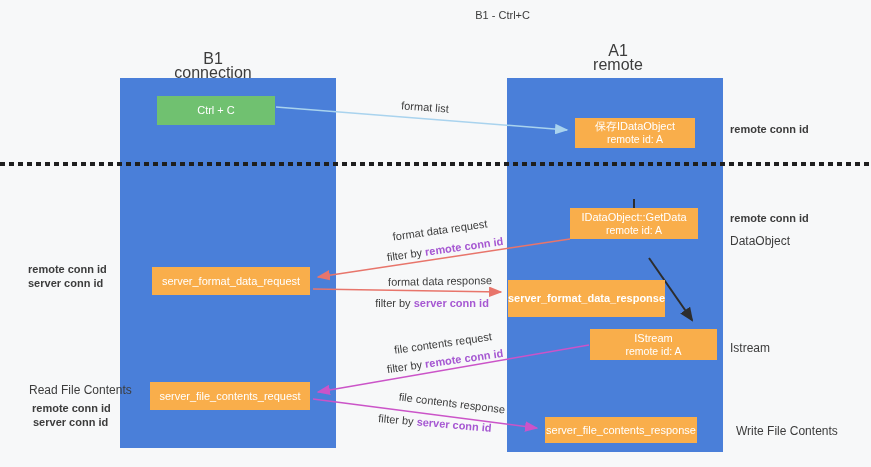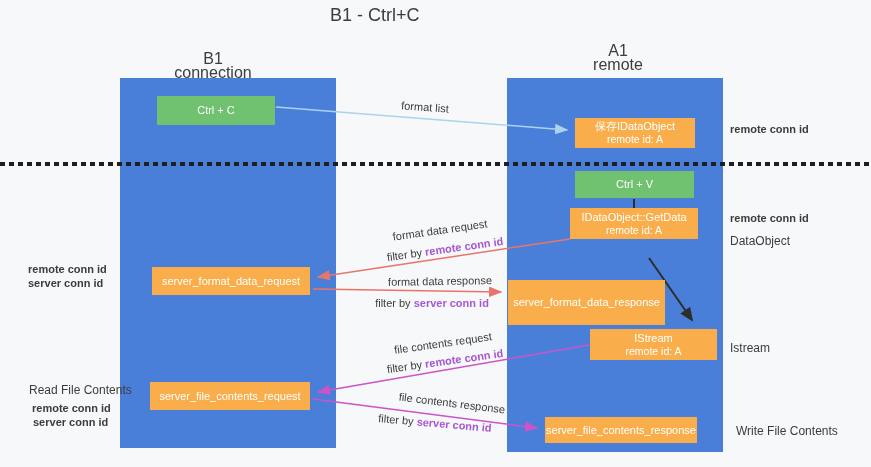--- a/index.html
+++ b/index.html
@@ -1,19 +1,19 @@
 <!DOCTYPE html>
 <html style="--lane-blue: #4a7fd9; --node-green: #70c170; --node-orange: #f9ae4b; --purple-text: #a658d2; --green-text: #5cb85c; --red-arrow: #e8756b; --magenta-arrow: #cb54c8; --lightblue-arrow: #a9d3ee; --black-arrow: #2d2d2d; --dark-text: #3c3c3c; --background: #f7f8f9;"><head>
 <meta charset="utf-8">
 <style>
   html,body{margin:0;padding:0;}
   body{font-family:"Liberation Sans",sans-serif;background:var(--background,#f7f8f9);}
   .canvas{position:relative;width:871px;height:467px;background:var(--background,#f7f8f9);overflow:hidden;}
   .abs{position:absolute;}
-  .title{left:330px;top:6px;width:200px;text-align:left;font-size:18px;line-height:19px;color:var(--dark-text,#3c3c3c);}
+  .title{left:330px;top:6px;width:200px;text-align:right;font-size:11px;line-height:19px;color:var(--dark-text,#3c3c3c);}
   .lane{background:var(--lane-blue,#4a7fd9);}
   .lane-header{width:120px;text-align:center;font-size:16px;line-height:14px;color:var(--dark-text,#3c3c3c);}
   .dashed-line{left:0;top:162px;width:871px;height:4px;
     background:repeating-linear-gradient(90deg,#1f1f1f 0 5px,transparent 5px 9px);}
   .node{display:flex;flex-direction:column;align-items:center;justify-content:center;
     text-align:center;color:#fff;font-size:11px;line-height:13px;box-sizing:border-box;}
   .green{background:var(--node-green,#70c170);}
   .orange{background:var(--node-orange,#f9ae4b);}
   .node .l2{font-size:10.5px;}
   .edge-label{font-size:11px;color:var(--dark-text,#3c3c3c);text-align:center;white-space:nowrap;}
@@ -66,41 +66,38 @@
     <line x1="649" y1="258" x2="692" y2="320" style="stroke:var(--black-arrow,#2d2d2d)" stroke-width="2" marker-end="url(#mblack)"></line>
     <line x1="570" y1="239" x2="318" y2="277" style="stroke:var(--red-arrow,#e8756b)" stroke-width="1.5" marker-end="url(#mred)"></line>
     <line x1="313" y1="289" x2="501" y2="292" style="stroke:var(--red-arrow,#e8756b)" stroke-width="1.5" marker-end="url(#mred)"></line>
     <line x1="589" y1="345" x2="318" y2="392" style="stroke:var(--magenta-arrow,#cb54c8)" stroke-width="1.5" marker-end="url(#mmag)"></line>
     <line x1="313" y1="399" x2="537" y2="428" style="stroke:var(--magenta-arrow,#cb54c8)" stroke-width="1.5" marker-end="url(#mmag)"></line>
   </svg>
 
   <div class="abs node green" style="left:157px;top:96px;width:118px;height:29px;">
     <span>Ctrl + C</span>
   </div>
-  <div class="abs node green" style="left:575px;top:171px;width:119px;height:27px;">
-    <span>Ctrl + V</span>
-  </div>
 
   <div class="abs node orange" style="left:575px;top:118px;width:120px;height:30px;">
     <span class="l1">保存IDataObject</span>
     <span class="l2">remote id: A</span>
   </div>
   <div class="abs node orange" style="left:570px;top:208px;width:128px;height:31px;">
     <span class="l1">IDataObject::GetData</span>
     <span class="l2">remote id: A</span>
   </div>
   <div class="abs node orange" style="left:590px;top:329px;width:127px;height:31px;">
     <span class="l1">IStream</span>
     <span class="l2">remote id: A</span>
   </div>
 
   <div class="abs node orange" style="left:152px;top:267px;width:158px;height:28px;">
     <span>server_format_data_request</span>
   </div>
-  <div class="abs node orange" style="left:508px;top:280px;width:157px;height:45px;">
+  <div class="abs node orange" style="left:508px;top:280px;width:157px;height:37px;font-weight:bold;">
     <span>server_format_data_response</span>
   </div>
   <div class="abs node orange" style="left:150px;top:382px;width:160px;height:28px;">
     <span>server_file_contents_request</span>
   </div>
   <div class="abs node orange" style="left:545px;top:417px;width:152px;height:26px;">
     <span>server_file_contents_response</span>
   </div>
 
   <div class="abs edge-label" style="left:365px;top:101px;width:120px;transform:rotate(4deg);">

